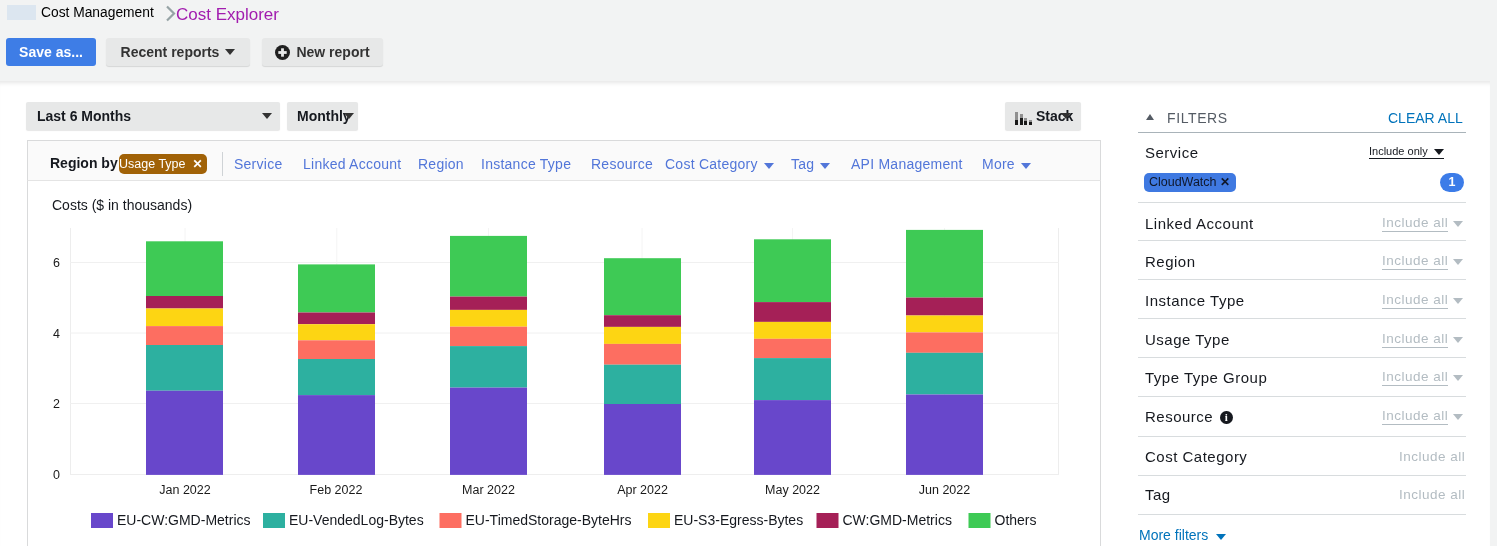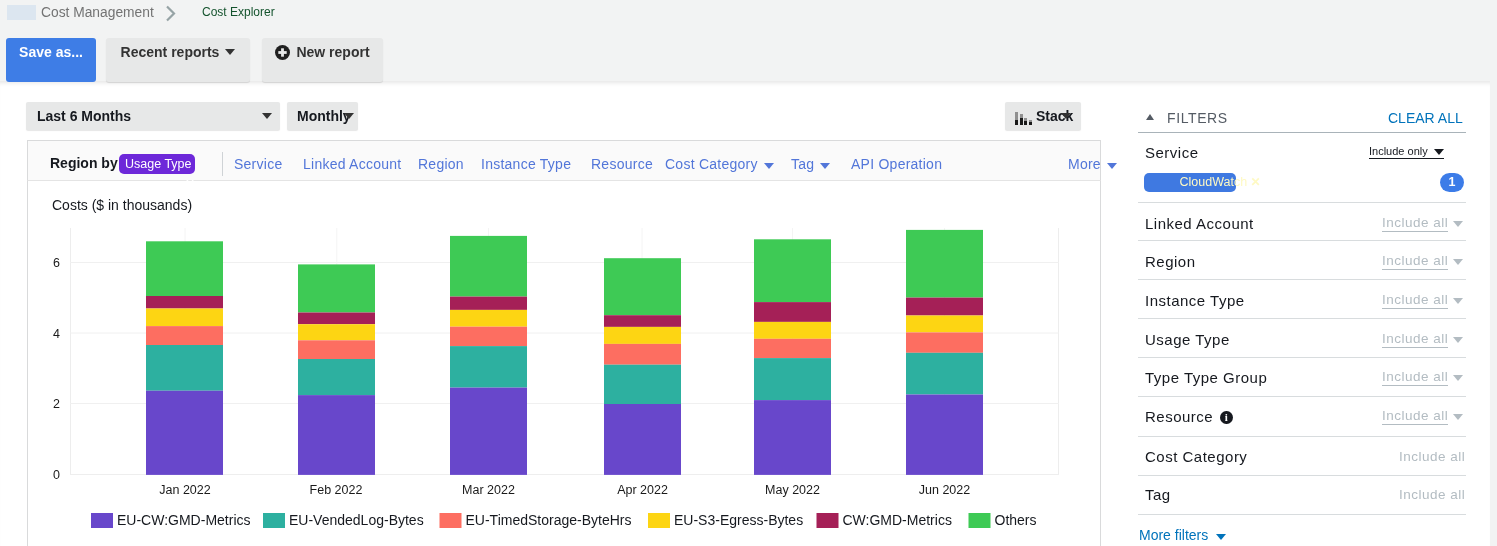--- a/index.html
+++ b/index.html
@@ -3,25 +3,25 @@
 <meta charset="utf-8">
 <style>
 * { margin:0; padding:0; box-sizing:border-box; }
 html,body { width:1497px; height:546px; overflow:hidden; }
 body { font-family:"Liberation Sans", sans-serif; background:#f2f3f3; position:relative; }
 .abs { position:absolute; }
 #content { position:absolute; left:0; top:81px; width:1490px; height:465px; background:#fff; box-shadow: inset 0 5px 4px -3px rgba(0,0,0,0.10); }
 
 
 #bc-ph { left:7px; top:5px; width:29px; height:15px; background:#dce6f0; }
-#bc-link { left:41px; top:5px; font-size:13.8px; color:#737373; }
-#bc-cur { left:202px; top:5px; font-size:12px; color:#14532d; }
-
-
-.btn { position:absolute; top:38px; height:44px; border-radius:3px; font-size:14px; font-weight:bold; line-height:28px; text-align:center; }
+#bc-link { left:41px; top:5px; font-size:13.8px; color:#000000; }
+#bc-cur { left:176px; top:5px; font-size:17px; color:#a21caf; }
+
+
+.btn { position:absolute; top:38px; height:28px; border-radius:3px; font-size:14px; font-weight:bold; line-height:28px; text-align:center; }
 #btn-save { left:6px; width:90px; background:#3e7de6; color:#fff; }
 #btn-recent { left:106px; width:144px; background:#e7e8e8; color:#333; box-shadow:0 1px 1px rgba(0,0,0,0.12);text-align:center; }
 #btn-new { left:262px; width:121px; background:#e7e8e8; color:#333; box-shadow:0 1px 1px rgba(0,0,0,0.12); }
 .caret { display:inline-block; width:0; height:0; border-left:5px solid transparent; border-right:5px solid transparent; border-top:6px solid #333; vertical-align:middle; margin-left:6px; margin-top:-2px; }
 
 
 .dd { position:absolute; top:102px; height:28px; background:#e7e8e8; border-radius:2px; font-size:14px; font-weight:bold; color:#16191f; line-height:28px; box-shadow:0 1px 1px rgba(0,0,0,0.10); }
 #dd-range { left:26px; width:254px; padding-left:11px; }
 #dd-range .caret { position:absolute; right:8px; top:13px; }
 #dd-month { left:287px; width:71px; padding-left:10px; }
@@ -31,21 +31,21 @@
 .sbar { position:absolute; bottom:5px; width:3px; }
 .sb1 { left:10px; height:13px; background:linear-gradient(#909090 0 62%, #1a1a1a 62% 100%); }
 .sb2 { left:14.5px; height:11px; background:linear-gradient(#909090 0 38%, #1a1a1a 38% 100%); }
 .sb3 { left:19px; height:7px; background:linear-gradient(#909090 0 40%, #1a1a1a 40% 100%); }
 .sb4 { left:23.5px; height:5px; background:linear-gradient(#909090 0 45%, #1a1a1a 45% 100%); }
 
 
 #card { left:27px; top:140px; width:1074px; height:406px; border:1px solid #d9dadb; border-bottom:none; background:#fff; }
 #gb-row { left:27px; top:140px; width:1074px; height:41px; background:#fafafa; border:1px solid #d9dadb; border-bottom:1px solid #e4e4e4; }
 #gb-label { left:50px; top:155px; font-size:14px; font-weight:bold; color:#16191f; }
-#gb-chip { left:119px; top:154px; width:76px; height:20px; background:#6d28d9; border-radius:5px; color:#fff; font-size:12.5px; line-height:20px; text-align:right; }
+#gb-chip { left:119px; top:154px; width:88px; height:20px; background:#a16207; border-radius:5px; color:#fff; font-size:12.5px; line-height:20px; text-align:left; }
 #gb-sep { left:222px; top:152px; width:1px; height:24px; background:#cfd3d6; }
 .gbl { position:absolute; top:156px; font-size:14px; letter-spacing:0.25px; color:#5276d9; }
 .caret-link { display:inline-block; width:0; height:0; border-left:5px solid transparent; border-right:5px solid transparent; border-top:6px solid #5276d9; margin-left:6px; }
 
 
 .flabel { position:absolute; font-size:15px; letter-spacing:0.5px; color:#16191f; }
 .fdiv { position:absolute; left:1138px; width:328px; height:1px; background:#d8dcde; }
 .inc-all { position:absolute; font-size:13.5px; letter-spacing:0.5px; color:#b3bcc2; }
 .inc-all2 { position:absolute; font-size:13.5px; letter-spacing:0.5px; color:#b3bcc2; }
 .inc-all .txt { border-bottom:1px solid #b3bcc2; padding-bottom:1px; }
@@ -79,22 +79,22 @@
 <div class="abs" id="gb-label">Region by:</div>
 <div class="abs" id="gb-chip">Usage Type&nbsp; <b style="font-size:12px">✕</b></div>
 <div class="abs" id="gb-sep"></div>
 <div class="gbl" style="left:234px">Service</div>
 <div class="gbl" style="left:303px">Linked Account</div>
 <div class="gbl" style="left:418px">Region</div>
 <div class="gbl" style="left:481px">Instance Type</div>
 <div class="gbl" style="left:591px">Resource</div>
 <div class="gbl" style="left:665px">Cost Category<span class="caret-link"></span></div>
 <div class="gbl" style="left:791px">Tag<span class="caret-link"></span></div>
-<div class="gbl" style="left:851px">API Operation</div>
-<div class="gbl" style="left:1068px">More<span class="caret-link"></span></div>
+<div class="gbl" style="left:851px">API Management</div>
+<div class="gbl" style="left:982px">More<span class="caret-link"></span></div>
 
 <svg class="abs" style="left:0;top:0" width="1497" height="546" font-family="Liberation Sans, sans-serif">
   <text x="52" y="210" font-size="14" fill="#16191f">Costs ($ in thousands)</text>
 
   <line x1="70.5" y1="228" x2="70.5" y2="474" stroke="#ededed" stroke-width="1"></line>
   <line x1="1058.5" y1="228" x2="1058.5" y2="474" stroke="#ededed" stroke-width="1"></line>
   <line x1="70" y1="262.5" x2="1059" y2="262.5" stroke="#f0f0f0" stroke-width="1"></line>
   <line x1="70" y1="333" x2="1059" y2="333" stroke="#f0f0f0" stroke-width="1"></line>
   <line x1="70" y1="403.5" x2="1059" y2="403.5" stroke="#f0f0f0" stroke-width="1"></line>
   <line x1="70" y1="474.5" x2="1059" y2="474.5" stroke="#eeeeee" stroke-width="1"></line>
@@ -192,21 +192,21 @@
   </g>
 </svg>
 
 <div class="abs" style="left:1146px;top:114px;width:0;height:0;border-left:4.5px solid transparent;border-right:4.5px solid transparent;border-bottom:6.5px solid #545b64;"></div>
 <div class="abs" style="left:1167px;top:110px;font-size:14px;color:#545b64;letter-spacing:0.6px;">FILTERS</div>
 <div class="abs" style="left:1388px;top:110px;font-size:14px;color:#0073bb;">CLEAR ALL</div>
 <div class="fdiv" style="top:132px;background:#a9b3b9;"></div>
 
 <div class="flabel" style="left:1145px;top:144px;">Service</div>
 <div class="abs" style="top:145px;left:1369px;font-size:11px;color:#16191f;"><span style="border-bottom:1.5px solid #16191f;padding-bottom:1px;">Include only&nbsp;&nbsp;<span style="display:inline-block;width:0;height:0;border-left:5.5px solid transparent;border-right:5.5px solid transparent;border-top:6.5px solid #16191f;"></span></span></div>
-<div class="abs" style="left:1143.5px;top:172.5px;width:92px;height:19px;background:#3f79e1;border-radius:5px;color:#fef9c3;font-size:12.5px;line-height:19px;text-align:left;padding-left:36px;">CloudWatch&nbsp;<b style="font-size:12px">✕</b></div>
+<div class="abs" style="left:1143.5px;top:172.5px;width:92px;height:19px;background:#3f79e1;border-radius:5px;color:#0f172a;font-size:12.5px;line-height:19px;text-align:center;">CloudWatch&nbsp;<b style="font-size:12px">✕</b></div>
 <div class="abs" style="left:1440px;top:172.5px;width:24px;height:19px;background:#3c7ce8;border-radius:9.5px;color:#fff;font-size:12.5px;font-weight:bold;line-height:19px;text-align:center;">1</div>
 <div class="fdiv" style="top:202px;"></div>
 
 <div class="flabel" style="left:1145px;top:215px;">Linked Account</div>
 <div class="inc-all" style="top:215px;left:1382px;"><span class="txt">Include all</span><span class="caret-gray"></span></div>
 <div class="fdiv" style="top:240px;"></div>
 
 <div class="flabel" style="left:1145px;top:253px;">Region</div>
 <div class="inc-all" style="top:253px;left:1382px;"><span class="txt">Include all</span><span class="caret-gray"></span></div>
 <div class="fdiv" style="top:279px;"></div>

